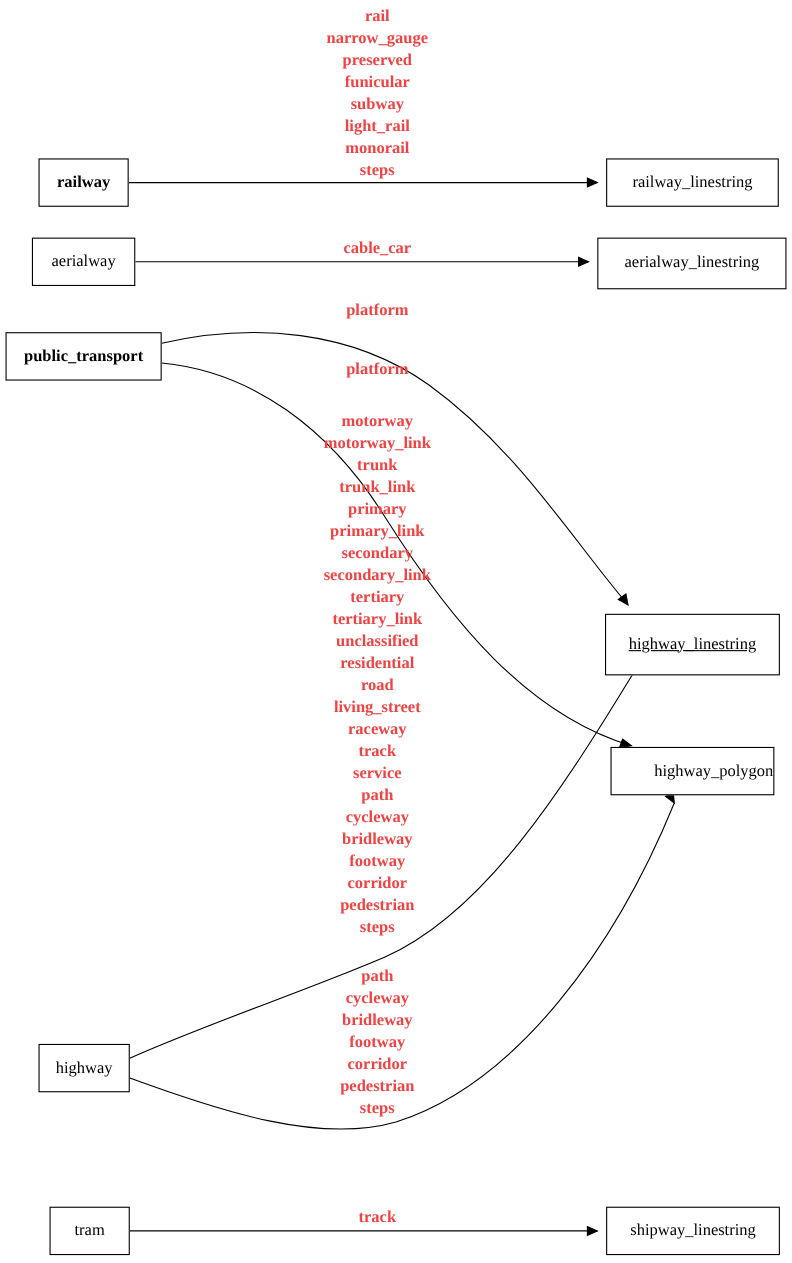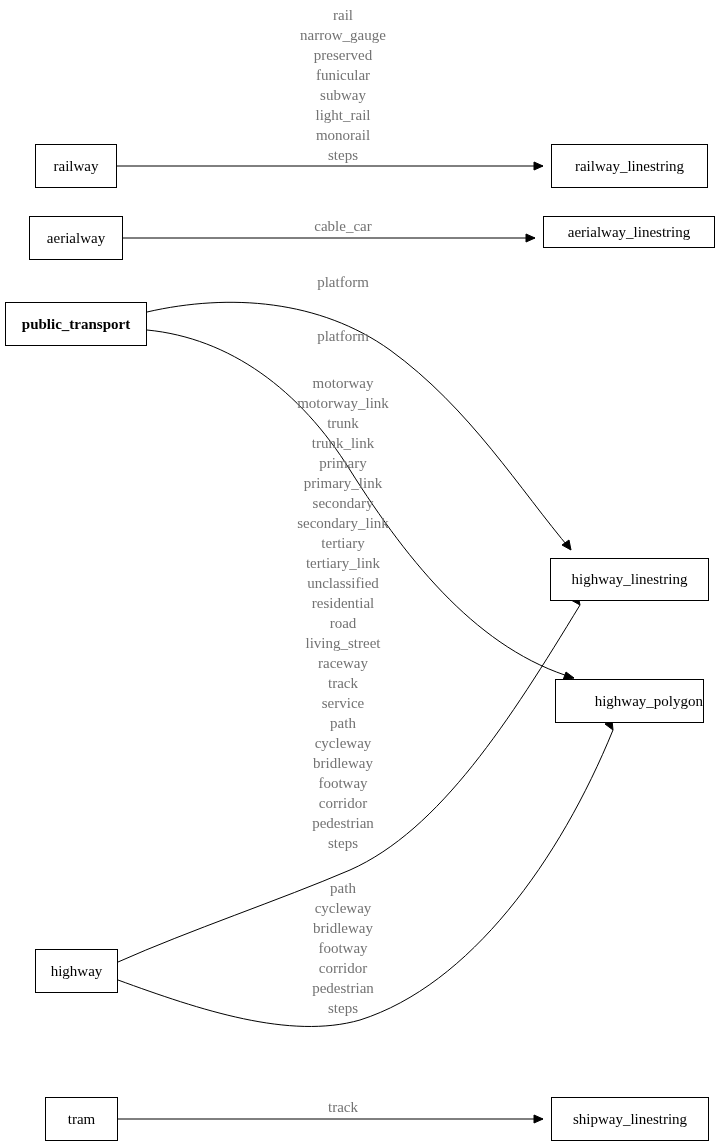--- a/index.html
+++ b/index.html
@@ -34,21 +34,22 @@
     font-size: 15px;
     line-height: 1;
     white-space: nowrap;
   }
   .edge-label {
     position: absolute;
     text-align: center;
     font-size: 15px;
     line-height: 20px;
     white-space: pre;
-    color: #737373;
+    color: #ef4444;
+    font-weight: bold;
   }
   .edge-label span {
     display: block;
   }
 </style>
 </head>
 <body>
 
 <div id="diagram">
 
@@ -67,36 +68,36 @@
         <path d="M535,238 L526,234 L526,242 Z"></path>
         <path d="M571,550 L569,540 L562,545 Z"></path>
         <path d="M574,678 L566,672 L563,680 Z"></path>
         <path d="M580,605 L578,595 L571,600 Z"></path>
         <path d="M613,730 L612,720 L605,724 Z"></path>
         <path d="M543,1119 L534,1115 L534,1123 Z"></path>
       </g>
   </svg>
 
   <div id="node-layer">
-      <div class="node" style="left: 35px; top: 144px; width: 82px; height: 44px;">
+      <div class="node" style="left: 35px; top: 144px; width: 82px; height: 44px; font-weight: bold;">
         <span>railway</span>
       </div>
       <div class="node" style="left: 551px; top: 144px; width: 157px; height: 44px;">
         <span>railway_linestring</span>
       </div>
       <div class="node" style="left: 29px; top: 216px; width: 94px; height: 44px;">
         <span>aerialway</span>
       </div>
-      <div class="node" style="left: 543px; top: 216px; width: 172px; height: 32px;">
+      <div class="node" style="left: 543px; top: 216px; width: 172px; height: 47px;">
         <span>aerialway_linestring</span>
       </div>
       <div class="node" style="left: 5px; top: 302px; width: 142px; height: 44px; font-weight: bold;">
         <span>public_transport</span>
       </div>
-      <div class="node" style="left: 550px; top: 558px; width: 159px; height: 43px;">
+      <div class="node" style="left: 550px; top: 558px; width: 159px; height: 56px; text-decoration: underline;">
         <span>highway_linestring</span>
       </div>
       <div class="node" style="left: 555px; top: 679px; width: 149px; height: 44px; justify-content: flex-end;">
         <span>highway_polygon</span>
       </div>
       <div class="node" style="left: 35px; top: 949px; width: 83px; height: 44px;">
         <span>highway</span>
       </div>
       <div class="node" style="left: 45px; top: 1097px; width: 73px; height: 44px;">
         <span>tram</span>

